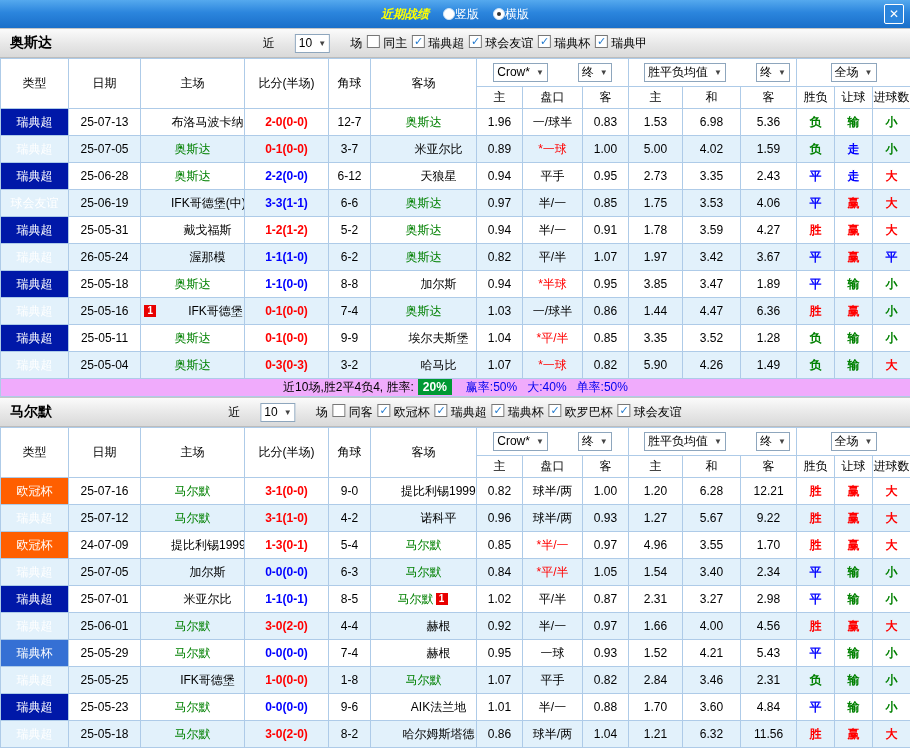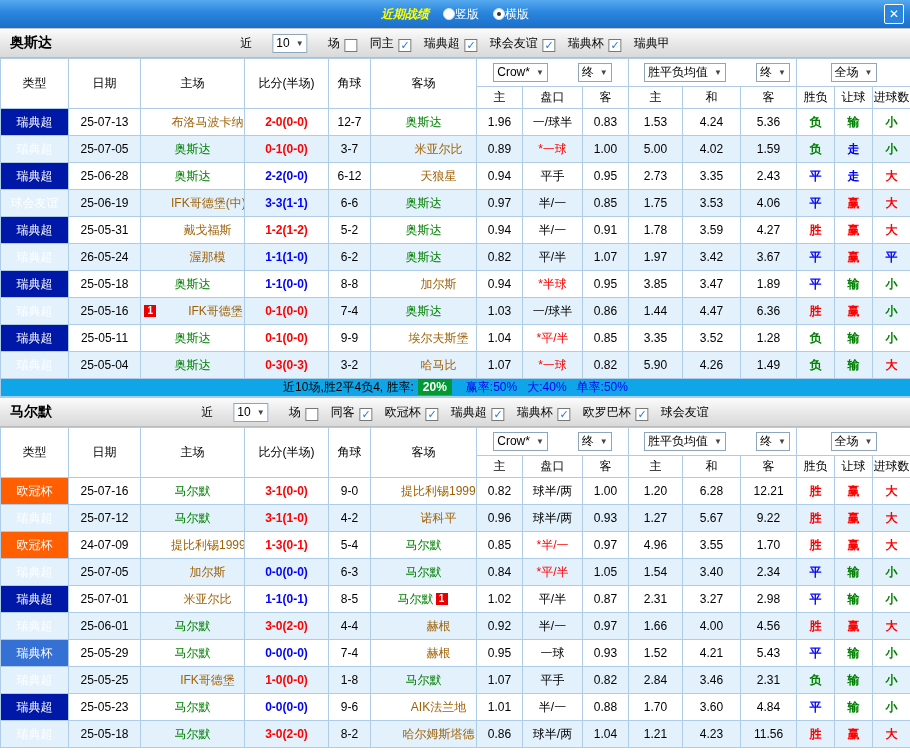--- a/index.html
+++ b/index.html
@@ -18,45 +18,45 @@
     border: 1px solid #fff; border-radius: 2px; color: #fff; text-align: center; line-height: 18px; font-size: 12px; cursor: pointer; }
 
   
   .team-bar { height: 30px; background: linear-gradient(180deg,#fbfbfb,#e7e7e7 55%,#d9d9d9);
     border-top: 1px solid #c6c6c6; border-bottom: 1px solid #bcbcbc; display: flex; align-items: center; position: relative; }
   .team-name { font-size: 14px; font-weight: bold; color: #000; padding-left: 10px; }
   .filter { position: absolute; left: 50%; transform: translateX(-50%); display: flex; align-items: center; gap: 5px; font-size: 12px; white-space: nowrap; }
   .select-box { border: 1px solid #8ea6bd; background: #fff; padding: 4px 3px; height: 19px;
     display: inline-flex; align-items: center; gap: 6px; font-size: 12px; cursor: pointer; margin: 0 15px; }
   .select-arrow { font-size: 8px; color: #444; }
-  .cb-item { display: inline-flex; align-items: flex-end; gap: 12px; cursor: pointer; }
+  .cb-item { display: inline-flex; align-items: flex-start; gap: 3px; cursor: pointer; }
   .checkbox { width: 13px; height: 13px; border: 1px solid #777; background: #fff; display: inline-flex;
     align-items: center; justify-content: center; font-size: 11px; font-weight: bold; color: #1f79cf; line-height: 1; }
 
   
   table { border-collapse: collapse; table-layout: fixed; width: 910px; }
   th, td { border: 1px solid #aecbe8; font-size: 12px; text-align: center; overflow: hidden; white-space: nowrap; color: #000; }
   thead th { font-weight: normal; background: #fff; }
   tr.h-top th { height: 28px; }
   tr.h-sub th { height: 22px; }
   tbody td { height: 27px; }
   tr.alt td { background: #e2f1fb; }
   td.lg { color: #fff; }
   .lg-super    { background: #0018a8; }
   .lg-friendly { background: #00a79b; }
   .lg-ucl      { background: #ff5f00; }
   .lg-cup      { background: #3570d4; }
   .c-red   { color: #ff0000; }
   .c-blue  { color: #0000ff; }
   .c-green { color: #008000; }
-  .c-black { color: #a16207; margin-left: 30px; }
+  .c-black { color: #000000; margin-left: 30px; }
   .bold { font-weight: bold; }
   .badge { display: inline-block; width: 12px; height: 12px; background: #e80000; color: #fff;
     font-size: 10px; font-weight: bold; line-height: 12px; margin: 0 2px; vertical-align: 1px; }
-  .summary-cell { height: 14px; background: #0ea5e9; font-size: 12px; }
+  .summary-cell { height: 14px; background: #f0abfc; font-size: 12px; }
   .sum-prefix { color: #000; }
   .sum-rate { background: #009933; color: #fff; font-weight: bold; padding: 1px 5px; margin: 0 4px; }
   .sum-stat { color: #0000ee; margin-left: 10px; }
   .team-cell span.tn { cursor: pointer; }
 </style>
 </head>
 <body>
 
 <div class="titlebar">
   <div class="titlebar-center">
@@ -168,21 +168,21 @@
             <td class="lg lg-super">瑞典超</td>
             <td>25-07-13</td>
             <td class="team-cell"><span class="tn c-black">布洛马波卡纳</span></td>
             <td class="bold c-red">2-0(0-0)</td>
             <td>12-7</td>
             <td class="team-cell"><span class="tn c-green">奥斯达</span></td>
             <td>1.96</td>
             <td>一/球半</td>
             <td>0.83</td>
             <td>1.53</td>
-            <td>4.24</td>
+            <td>6.98</td>
             <td>5.36</td>
             <td class="bold c-green">负</td>
             <td class="bold c-green">输</td>
             <td class="bold c-green">小</td>
           </tr>
           <tr class="alt">
             <td class="lg lg-super">瑞典超</td>
             <td>25-07-05</td>
             <td class="team-cell"><span class="tn c-green">奥斯达</span></td>
             <td class="bold c-red">0-1(0-0)</td>
@@ -591,21 +591,21 @@
             <td class="lg lg-super">瑞典超</td>
             <td>25-05-18</td>
             <td class="team-cell"><span class="tn c-green">马尔默</span></td>
             <td class="bold c-red">3-0(2-0)</td>
             <td>8-2</td>
             <td class="team-cell"><span class="tn c-black">哈尔姆斯塔德</span></td>
             <td>0.86</td>
             <td>球半/两</td>
             <td>1.04</td>
             <td>1.21</td>
-            <td>4.23</td>
+            <td>6.32</td>
             <td>11.56</td>
             <td class="bold c-red">胜</td>
             <td class="bold c-red">赢</td>
             <td class="bold c-red">大</td>
           </tr>
         </tbody>
       </table>
     </div>
   </div>
 

